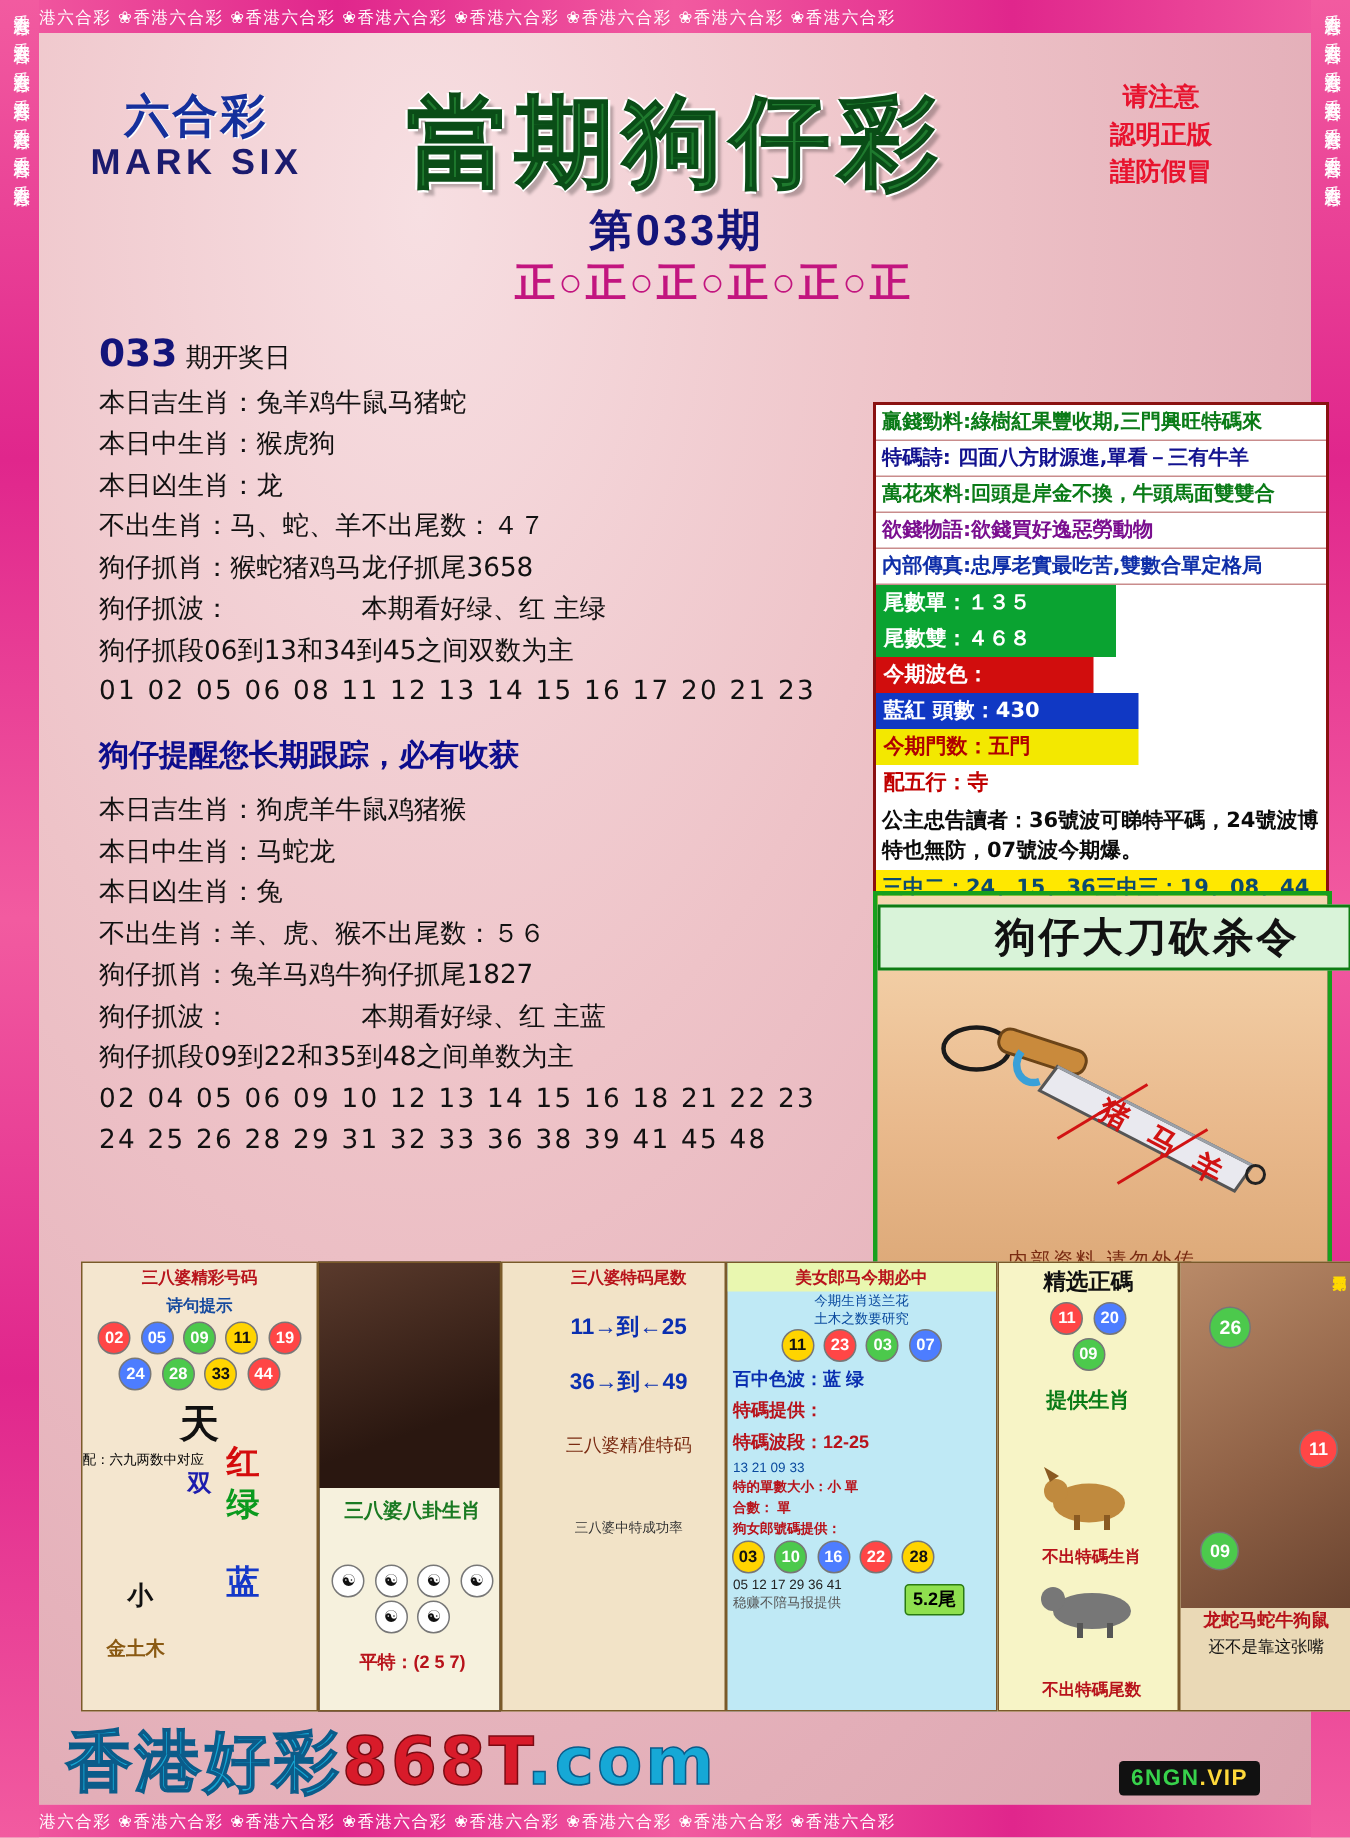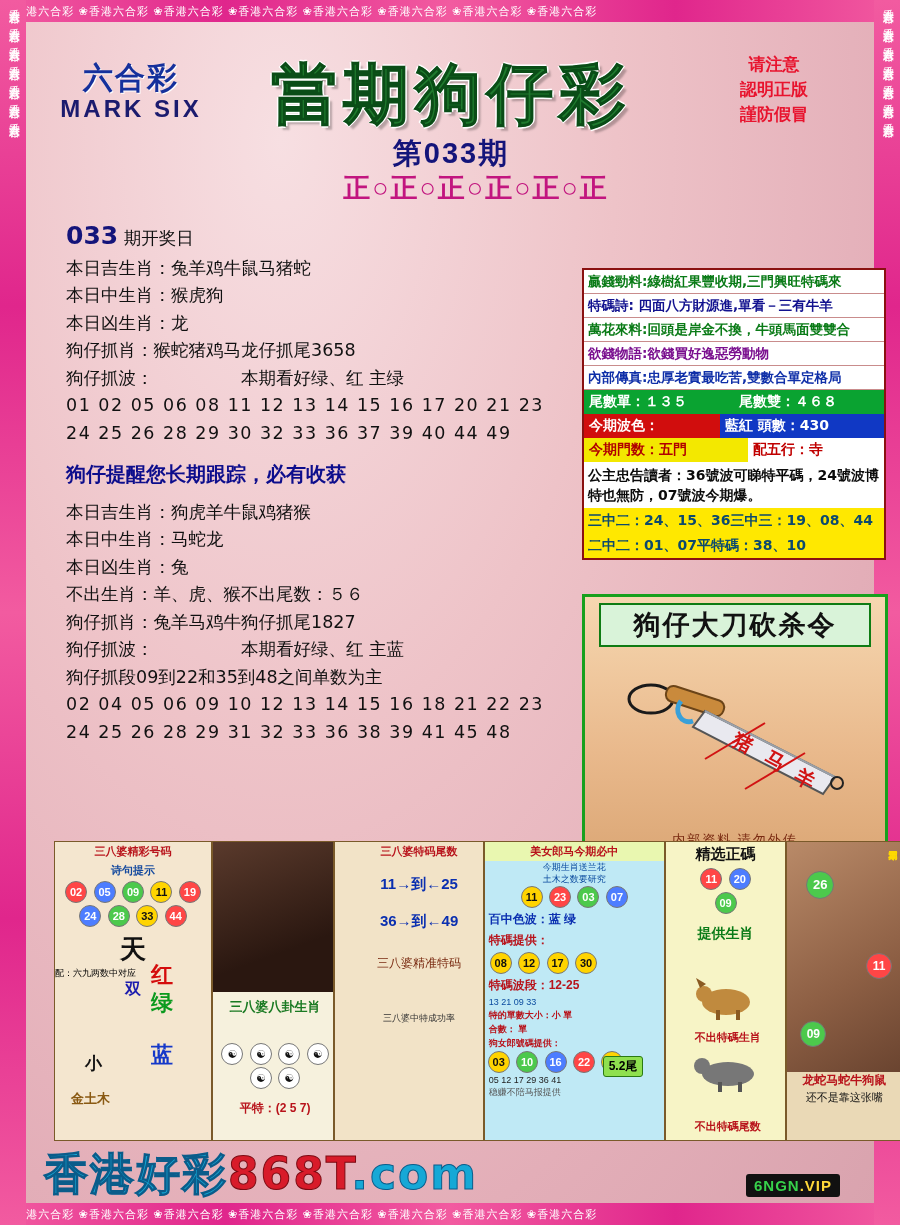--- a/index.html
+++ b/index.html
@@ -99,21 +99,21 @@
     border:2px solid #8a1111;
     background:#ffffff;
     font-size:13.5px;
     font-family:"DejaVu Sans",sans-serif;
   }
   .panel .p-line{padding:2px 4px;line-height:19px;border-bottom:1px solid #c98c8c;}
   .p-poem{color:#12128f;font-weight:bold;background:#fff;}
   .p-green{color:#0a7b17;font-weight:bold;}
   .p-purple{color:#7a0f8f;font-weight:bold;}
   .p-blue{color:#0f2fa8;font-weight:bold;}
-  .bar{display:flex;}
+  .bar{display:flex;flex-direction:column;}
   .bar>div{padding:3px 5px;font-weight:bold;font-size:14px;}
   .bar-green{background:#0aa331;color:#ffffff;}
   .bar-red{background:#d10d0d;color:#ffffff;}
   .bar-blue{background:#1038c4;color:#ffffff;}
   .bar-yellow{background:#f3e800;color:#b00000;}
   .bar-white{background:#ffffff;color:#c00000;}
   .note-box{background:#ffffff;color:#0b0b0b;font-weight:bold;font-size:14px;
     line-height:20px;padding:3px 4px;}
   .yellow-box{background:#ffe800;color:#0c4a6e;font-weight:bold;font-size:14px;
     line-height:21px;padding:2px 4px;}
@@ -122,20 +122,21 @@
   .knife-box{
     position:absolute;left:556px;top:572px;width:300px;height:258px;
     border:3px solid #17a01d;background:#f3c9a0;
     background:linear-gradient(180deg,#f6d7b0,#e9b98c 60%,#dca877);
   }
   .knife-title{
     margin:6px auto 0;width:268px;height:40px;
     background:#d9f3d9;border:2px solid #0e7c13;
     color:#111;font-size:27px;font-weight:bold;text-align:center;line-height:40px;
     letter-spacing:2px;
+    padding-left:44px;
   }
   .knife-art{position:absolute;left:0;top:52px;width:300px;height:160px;}
   .knife-foot{
     position:absolute;left:0;bottom:6px;width:100%;text-align:center;
     color:#7a2b12;font-size:13px;letter-spacing:2px;
   }
 
   
   .bottom{
     position:absolute;left:26px;bottom:62px;width:848px;height:300px;
@@ -216,24 +217,25 @@
 
     <div class="left-col">
 
       <div class="sec-head">
         <span class="big">033</span>
         <span>期开奖日</span>
       </div>
       <div class="row">本日吉生肖：兔羊鸡牛鼠马猪蛇</div>
       <div class="row">本日中生肖：猴虎狗</div>
       <div class="row">本日凶生肖：龙</div>
+      <div class="row">不出生肖：马、蛇、羊不出尾数：４７</div>
       <div class="row">狗仔抓肖：猴蛇猪鸡马龙仔抓尾3658</div>
       <div class="row">狗仔抓波：　　　　　本期看好绿、红  主绿</div>
+      <div class="row">狗仔抓段06到13和34到45之间双数为主</div>
       <div class="row nums">01 02 05 06 08 11 12 13 14 15 16 17 20 21 23</div>
-      <div class="row nums">24 25 26 28 29 30 32 33 36 37 39 40 44 49</div>
 
       <div class="remind">狗仔提醒您长期跟踪，必有收获</div>
 
       <div class="row">本日吉生肖：狗虎羊牛鼠鸡猪猴</div>
       <div class="row">本日中生肖：马蛇龙</div>
       <div class="row">本日凶生肖：兔</div>
       <div class="row">不出生肖：羊、虎、猴不出尾数：５６</div>
       <div class="row">狗仔抓肖：兔羊马鸡牛狗仔抓尾1827</div>
       <div class="row">狗仔抓波：　　　　　本期看好绿、红  主蓝</div>
       <div class="row">狗仔抓段09到22和35到48之间单数为主</div>
@@ -345,26 +347,20 @@
         <div class="tiny" style="text-align:center;color:#0a4a9e">今期生肖送兰花</div>
         <div class="tiny" style="text-align:center;color:#0a4a9e">土木之数要研究</div>
         <div style="text-align:center">
           <span class="ball">11</span>
           <span class="ball red">23</span>
           <span class="ball green">03</span>
           <span class="ball blue">07</span>
         </div>
         <div style="font-size:12px;font-weight:bold;color:#0a2fb0;padding:2px 4px">百中色波：蓝  绿</div>
         <div style="font-size:12px;font-weight:bold;color:#b8131b;padding:2px 4px">特碼提供：</div>
-        <div style="text-align:left;padding-left:4px">
-          <span class="ball">08</span>
-          <span class="ball">12</span>
-          <span class="ball">17</span>
-          <span class="ball">30</span>
-        </div>
         <div style="font-size:12px;font-weight:bold;color:#b8131b;padding:2px 4px">特碼波段：12-25</div>
         <div class="tiny" style="padding-left:4px;color:#0a4a9e">
           <span>13</span>
           <span>21</span>
           <span>09</span>
           <span>33</span>
         </div>
         <div class="tiny" style="padding:1px 4px;color:#b8131b;font-weight:bold">特的單數大小：小  單</div>
         <div class="tiny" style="padding:1px 4px;color:#b8131b;font-weight:bold">合數：  單</div>
         <div style="position:absolute;left:118px;top:214px;background:#8fe04f;border:1px solid #2a7a12;

